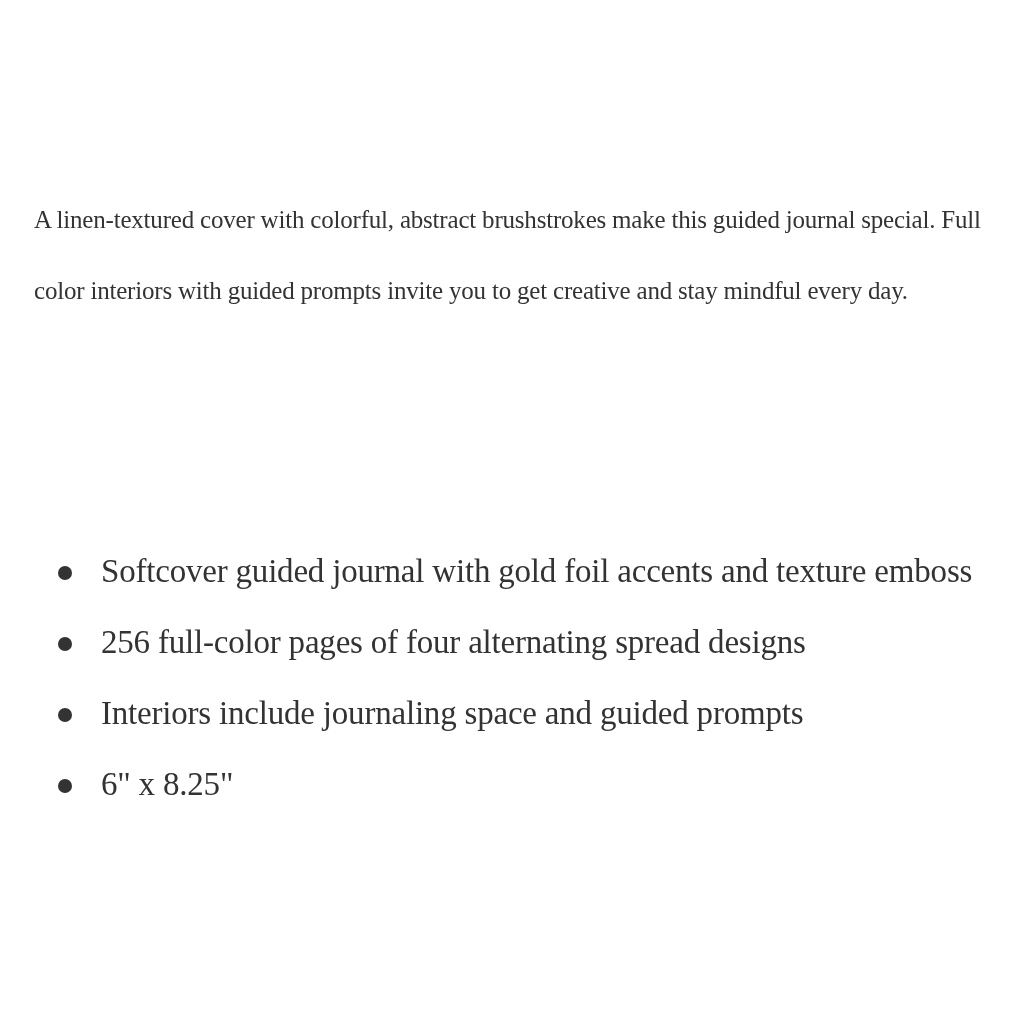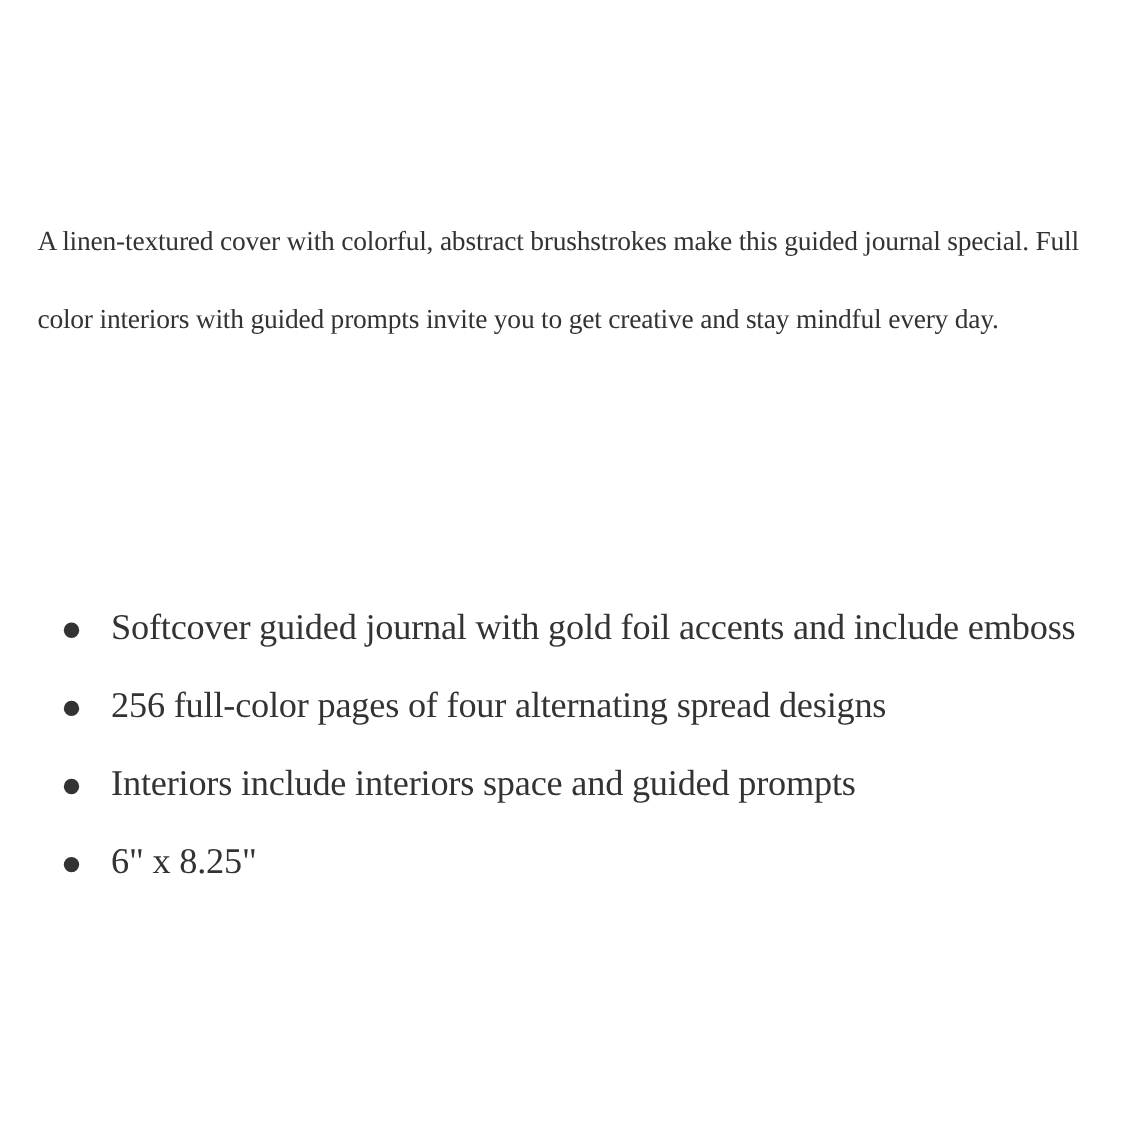--- a/index.html
+++ b/index.html
@@ -55,28 +55,28 @@
   </style>
 </head>
 <body>
 
 <div class="content">
   <p class="description">A linen-textured cover with colorful, abstract brushstrokes make this guided journal special. Full color interiors with guided prompts invite you to get creative and stay mindful every day.</p>
 
   <ul class="features">
     <li>
       <span class="bullet"></span>
-      <span>Softcover guided journal with gold foil accents and include emboss</span>
+      <span>Softcover guided journal with gold foil accents and texture emboss</span>
     </li>
     <li>
       <span class="bullet"></span>
       <span>256 full-color pages of four alternating spread designs</span>
     </li>
     <li>
       <span class="bullet"></span>
-      <span>Interiors include interiors space and guided prompts</span>
+      <span>Interiors include journaling space and guided prompts</span>
     </li>
     <li>
       <span class="bullet"></span>
       <span>6" x 8.25"</span>
     </li>
   </ul>
 </div>
 
 </body></html>

